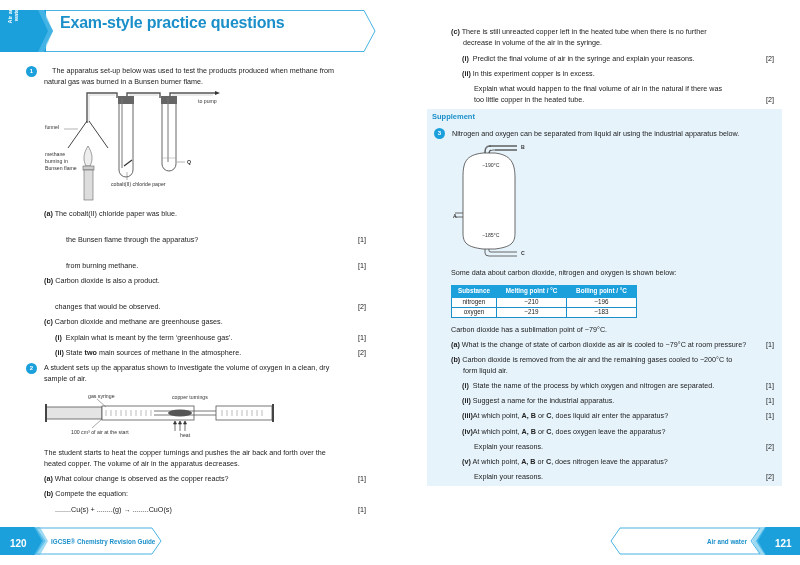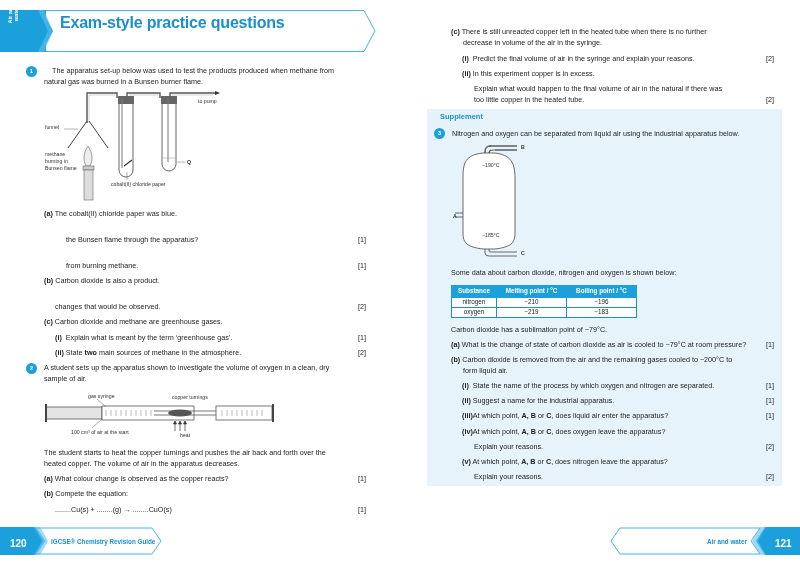--- a/index.html
+++ b/index.html
@@ -21,21 +21,21 @@
   .qnum { position: absolute; width: 11px; height: 11px; border-radius: 50%; background: #1ba0dc; color: #fff; font-size: 6px; font-weight: bold; text-align: center; line-height: 11px; }
 
   .txt { position: absolute; white-space: nowrap; }
   .mark { position: absolute; white-space: nowrap; }
   .b { font-weight: bold; }
 
   .diag-label { position:absolute; font-size:5.2px; color:#333; white-space:nowrap; }
 
   
   .supp-box { position: absolute; left: 427px; top: 109px; width: 355px; height: 377px; background: #e6f3fb; }
-  .supp-title { position: absolute; left: 432px; top: 112px; font-weight: bold; color: #1b8fc9; font-size: 7.5px; margin-left: 8px; }
+  .supp-title { position: absolute; left: 432px; top: 112px; font-weight: bold; color: #1b8fc9; font-size: 7.5px; }
 
   table.data-table { position:absolute; left:451px; top:285px; border-collapse: collapse; font-size:6.3px; background:#fff; }
   table.data-table th { background:#1ba0dc; color:#fff; font-weight:bold; padding:1px 4px; border:0.8px solid #1ba0dc; text-align:center; height:10px; }
   table.data-table td { border:0.8px solid #1b8fc9; padding:0 4px; text-align:center; height:10px; }
 
   
   .footer-left { position:absolute; left:0; top:527px; width:165px; height:28px; }
   .footer-right { position:absolute; left:610px; top:527px; width:190px; height:28px; }
   .foot-num { position:absolute; color:#fff; font-weight:bold; font-size:10px; }
   .foot-text { position:absolute; color:#1b8fc9; font-weight:bold; font-size:6.3px; white-space:nowrap; }

